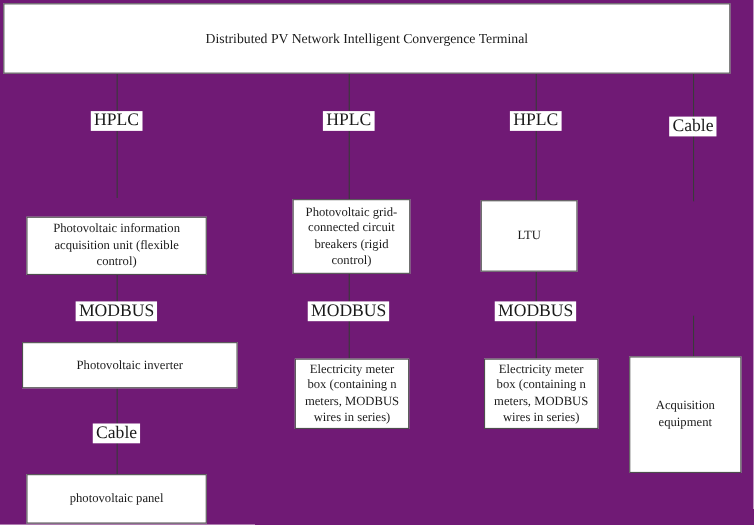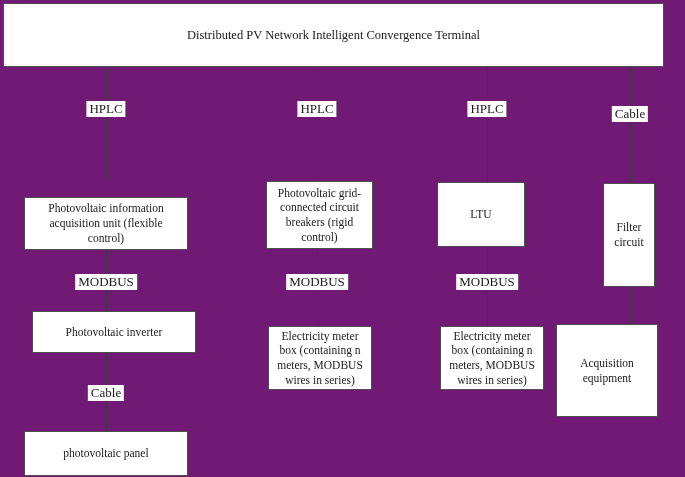--- a/index.html
+++ b/index.html
@@ -42,21 +42,21 @@
     font-size: 12.5px;
   }
   .edge {
     position: absolute;
     background: #3a3a3a;
     width: 1px;
     z-index: 1;
   }
   .edge-label {
     position: absolute;
-    font-size: 13px;
+    font-size: 16px;
     color: #1a1a1a;
     white-space: nowrap;
     transform: translateX(-50%);
     background: #ffffff;
     padding: 0 3px;
     z-index: 3;
     text-align: right;
   }
 </style>
 </head>
@@ -73,21 +73,21 @@
 
   <div class="node" style="left:24px; top:197px; width:164px; height:53px;">
     <span class="node-text">Photovoltaic information
 acquisition unit (flexible
 control)</span>
   </div>
 
   <div class="edge" style="left:106px; top:233px; height:78px;"></div>
   <div class="edge-label" style="left:106px; top:274px;">MODBUS</div>
 
-  <div class="node" style="left:32px; top:311px; width:164px; height:42px;align-items:center;">
+  <div class="node" style="left:20px; top:311px; width:196px; height:42px;align-items:center;">
     <span class="node-text">Photovoltaic inverter</span>
   </div>
 
   <div class="edge" style="left:106px; top:353px; height:78px;"></div>
   <div class="edge-label" style="left:106px; top:385px;">Cable</div>
 
   <div class="node" style="left:24px; top:431px; width:164px; height:45px;">
     <span class="node-text">photovoltaic panel</span>
   </div>
 
@@ -124,25 +124,21 @@
   <div class="node" style="left:440px; top:326px; width:104px; height:64px;">
     <span class="node-text">Electricity meter
 box (containing n
 meters, MODBUS
 wires in series)</span>
   </div>
 
   <div class="edge" style="left:630px; top:67px; height:116px;"></div>
   <div class="edge-label" style="left:630px; top:106px;">Cable</div>
 
-  <div class="node" style="left:603px; top:183px; width:52px; height:104px;">
-    <span class="node-text">Filter
-circuit</span>
-  </div>
 
   <div class="edge" style="left:630px; top:287px; height:37px;"></div>
 
-  <div class="node" style="left:556px; top:324px; width:102px; height:93px;">
+  <div class="node" style="left:572px; top:324px; width:102px; height:106px;">
     <span class="node-text">Acquisition
 equipment</span>
   </div>
 
 </div>
 
 </body></html>

